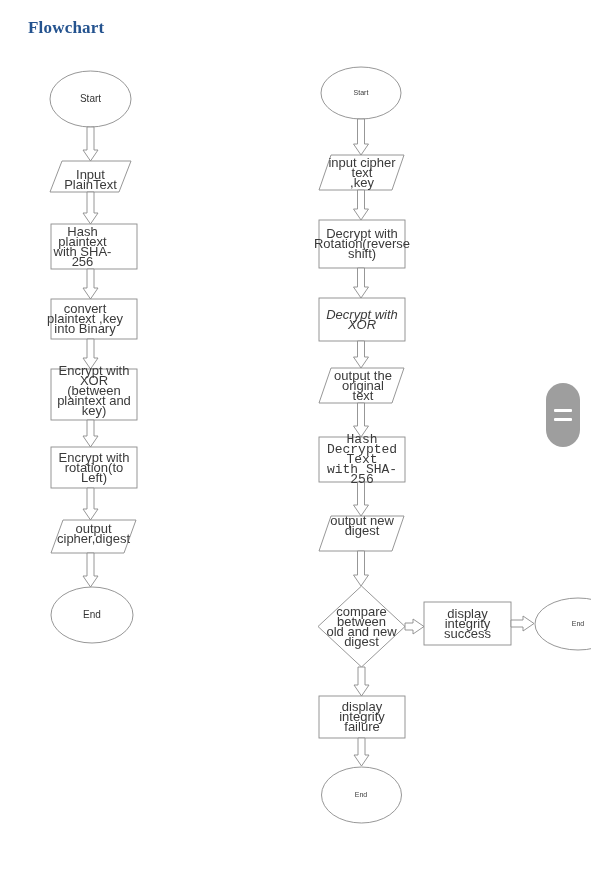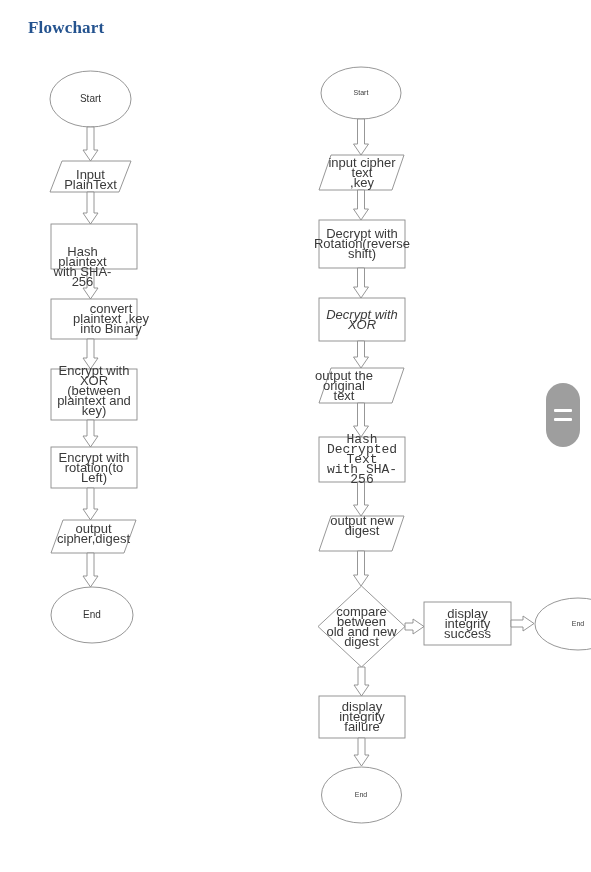--- a/index.html
+++ b/index.html
@@ -156,40 +156,40 @@
 
   <rect class="shp" x="319" y="696" width="86" height="42"></rect>
 
   <polygon class="arw" points="358,738 365,738 365,755 369,755 361.5,766 354,755 358,755"></polygon>
 
   <ellipse class="shp" cx="361.5" cy="795" rx="40" ry="28"></ellipse>
 </svg>
 
 <div class="node-label terminal" style="left:50px;  top:71px;  width:81px; height:56px;">Start</div>
 <div class="node-label" style="left:50px;  top:161px; width:81px; height:38px;">Input PlainText</div>
-<div class="node-label" style="left:51px;  top:224px; width:63px; height:45px;margin-top:20px;">Hash plaintext
+<div class="node-label" style="left:51px;  top:224px; width:63px; height:45px;">Hash plaintext
 with SHA-256</div>
-<div class="node-label" style="left:68px;  top:299px; width:86px; height:40px;">convert plaintext ,key
+<div class="node-label" style="left:42px;  top:299px; width:86px; height:40px;">convert plaintext ,key
 into Binary</div>
 <div class="node-label" style="left:48px;  top:369px; width:92px; height:44px;">Encrypt with XOR
 (between plaintext and
 key)</div>
 <div class="node-label" style="left:48px;  top:447px; width:92px; height:41px;">Encrypt with rotation(to
 Left)</div>
 <div class="node-label" style="left:51px;  top:520px; width:85px; height:28px;">output cipher,digest</div>
 <div class="node-label terminal" style="left:51px;  top:587px; width:82px; height:56px;">End</div>
 
 <div class="node-label small" style="left:321px; top:67px;  width:80px; height:52px;">Start</div>
 <div class="node-label" style="left:322px; top:155px; width:80px; height:35px;">input cipher text
 ,key</div>
 <div class="node-label" style="left:319px; top:220px; width:86px; height:48px;">Decrypt with
 Rotation(reverse
 shift)</div>
 <div class="node-label" style="left:319px; top:298px; width:86px; height:43px;font-style:italic;">Decrypt with XOR</div>
-<div class="node-label" style="left:301px; top:368px; width:86px; height:35px;">output the original
+<div class="node-label" style="left:320px; top:368px; width:86px; height:35px;">output the original
 text</div>
 <div class="node-label" style="left:317px; top:437px; width:90px; height:45px;font-family:Liberation Mono, monospace;">Hash Decrypted Text
 with SHA-256</div>
 <div class="node-label" style="left:319px; top:516px; width:86px; height:19px;">output new digest</div>
 <div class="node-label" style="left:314px; top:610px; width:95px; height:34px;">compare between
 old and new digest</div>
 <div class="node-label" style="left:424px; top:602px; width:87px; height:43px;">display integrity
 success</div>
 <div class="node-label small" style="left:540px; top:598px; width:76px; height:52px;">End</div>
 <div class="node-label" style="left:319px; top:696px; width:86px; height:42px;">display integrity

